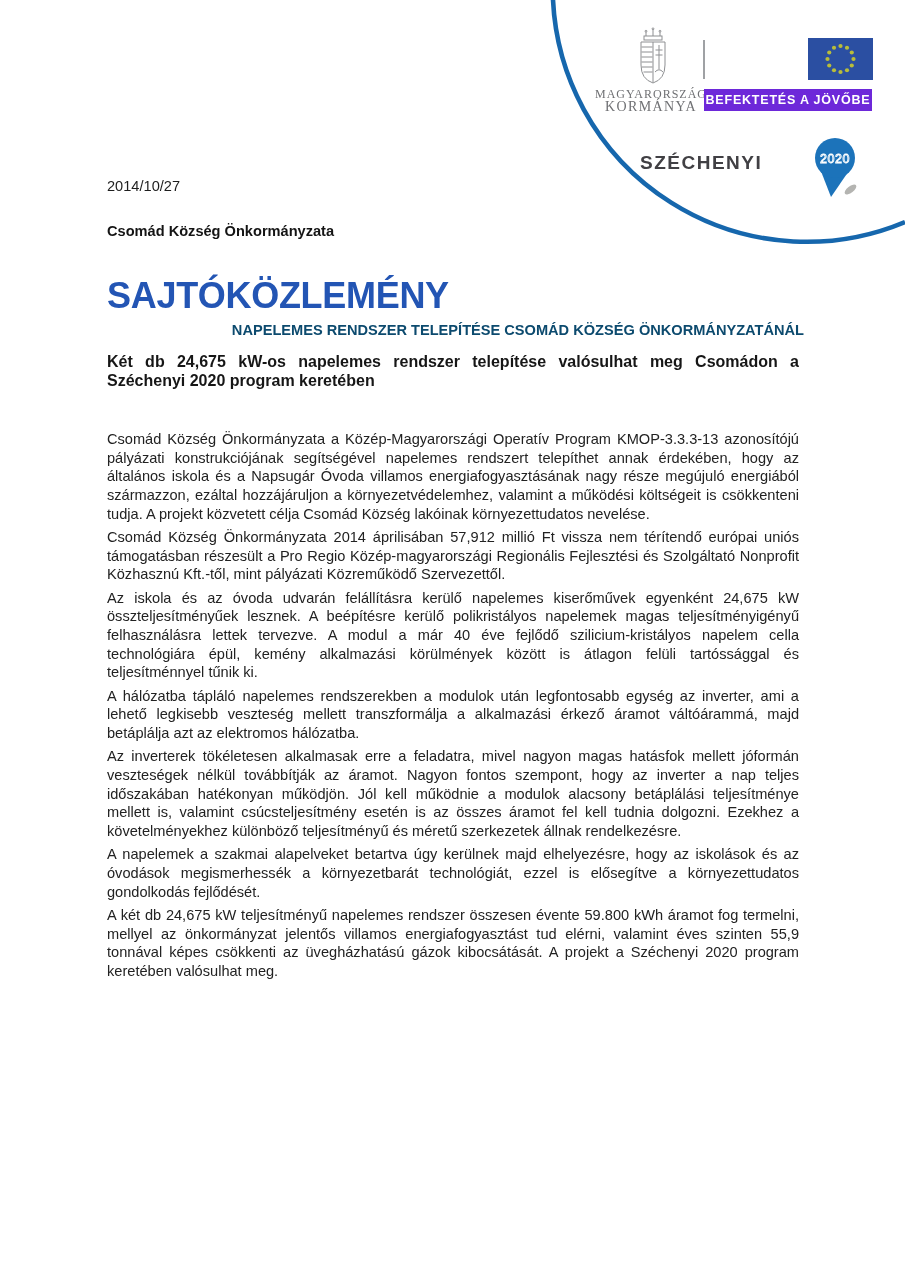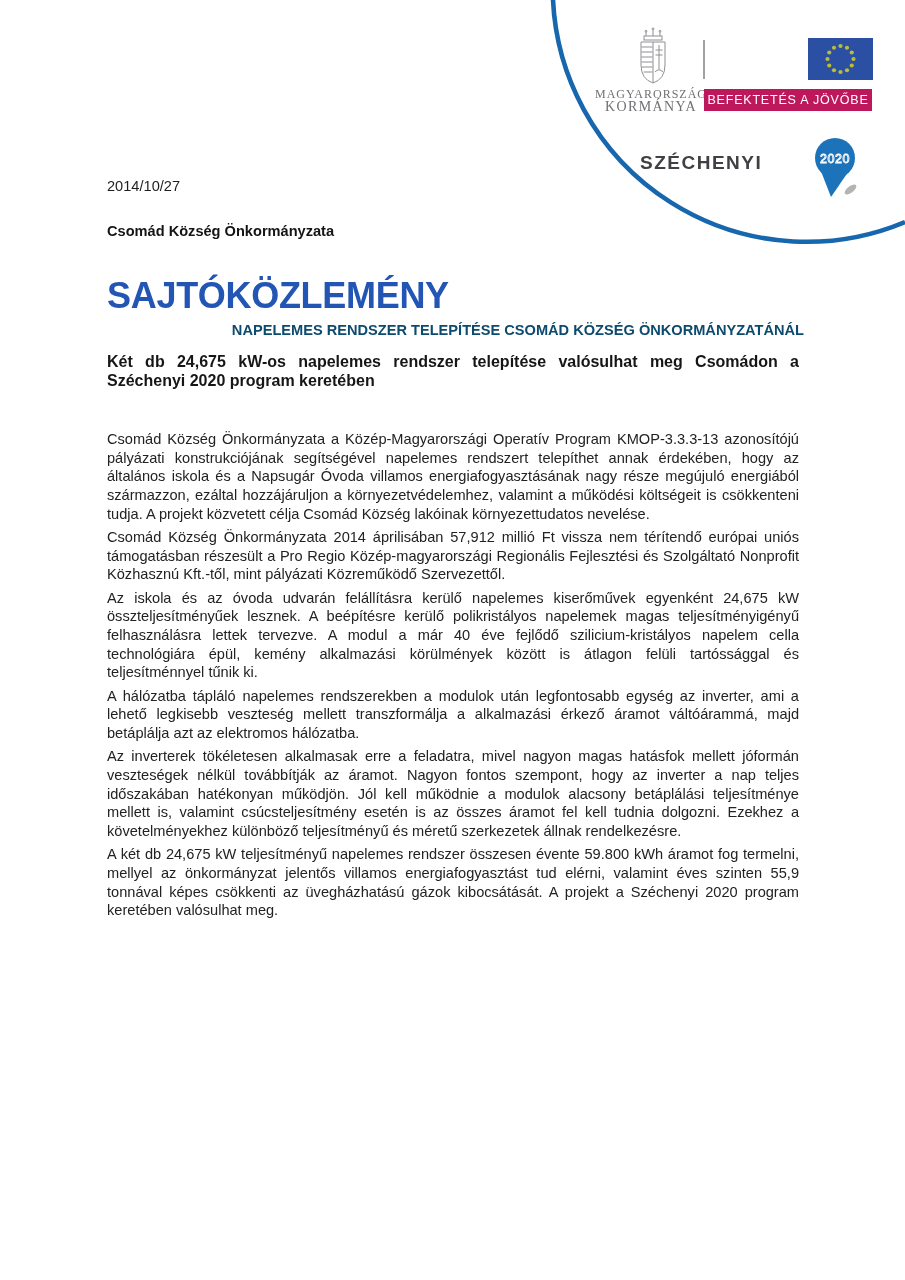--- a/index.html
+++ b/index.html
@@ -23,21 +23,21 @@
   .gov-name .l2 { font-size:14px; letter-spacing:1.4px; line-height:12px; display:block; }
 
   
   .eu-divider { position:absolute; left:703px; top:40px; width:2px; height:39px; background:#9fa1a4; }
   .eu-text { position:absolute; left:712px; top:39px; width:96px; }
   .eu-text .b { font-size:11.5px; font-weight:bold; color:#3a3a3c; line-height:12.5px; display:block; }
   .eu-text .r { font-size:11.5px; color:#4a4b4d; line-height:12.2px; display:block; }
   .eu-flag-svg { position:absolute; left:808px; top:38px; width:65px; height:42px; }
   .banner {
     position:absolute; left:704px; top:89px; width:168px; height:22px;
-    background:#be185d; color:#ffffff; font-weight:normal; font-size:12.5px;
+    background:#6d28d9; color:#ffffff; font-weight:bold; font-size:12.5px;
     letter-spacing:0.8px; text-align:center; line-height:22px;
   }
 
   
   .szechenyi-name {
     position:absolute; left:640px; top:152px; width:176px; text-align:left;
     font-size:19px; font-weight:bold; letter-spacing:1.5px; color:#414044;
   }
   .pin-svg { position:absolute; left:814px; top:137px; width:46px; height:66px; }
 
@@ -128,17 +128,18 @@
     <div class="org">Csomád Község Önkormányzata</div>
     <h1 class="title">SAJTÓKÖZLEMÉNY</h1>
     <h2 class="headline">NAPELEMES RENDSZER TELEPÍTÉSE CSOMÁD KÖZSÉG ÖNKORMÁNYZATÁNÁL</h2>
     <div class="lead">Két db 24,675 kW-os napelemes rendszer telepítése valósulhat meg Csomádon a Széchenyi 2020 program keretében</div>
     <div class="paragraphs">
       <p>Csomád Község Önkormányzata a Közép-Magyarországi Operatív Program KMOP-3.3.3-13 azonosítójú pályázati konstrukciójának segítségével napelemes rendszert telepíthet annak érdekében, hogy az általános iskola és a Napsugár Óvoda villamos energiafogyasztásának nagy része megújuló energiából származzon, ezáltal hozzájáruljon a környezetvédelemhez, valamint a működési költségeit is csökkenteni tudja. A projekt közvetett célja Csomád Község lakóinak környezettudatos nevelése.</p>
       <p>Csomád Község Önkormányzata 2014 áprilisában 57,912 millió Ft vissza nem térítendő európai uniós támogatásban részesült a Pro Regio Közép-magyarországi Regionális Fejlesztési és Szolgáltató Nonprofit Közhasznú Kft.-től, mint pályázati Közreműködő Szervezettől.</p>
       <p>Az iskola és az óvoda udvarán felállításra kerülő napelemes kiserőművek egyenként 24,675 kW összteljesítményűek lesznek. A beépítésre kerülő polikristályos napelemek magas teljesítményigényű felhasználásra lettek tervezve. A modul a már 40 éve fejlődő szilicium-kristályos napelem cella technológiára épül, kemény alkalmazási körülmények között is átlagon felüli tartóssággal és teljesítménnyel tűnik ki.</p>
       <p>A hálózatba tápláló napelemes rendszerekben a modulok után legfontosabb egység az inverter, ami a lehető legkisebb veszteség mellett transzformálja a alkalmazási érkező áramot váltóárammá, majd betáplálja azt az elektromos hálózatba.</p>
       <p>Az inverterek tökéletesen alkalmasak erre a feladatra, mivel nagyon magas hatásfok mellett jóformán veszteségek nélkül továbbítják az áramot. Nagyon fontos szempont, hogy az inverter a nap teljes időszakában hatékonyan működjön. Jól kell működnie a modulok alacsony betáplálási teljesítménye mellett is, valamint csúcsteljesítmény esetén is az összes áramot fel kell tudnia dolgozni. Ezekhez a követelményekhez különböző teljesítményű és méretű szerkezetek állnak rendelkezésre.</p>
+      <p>A napelemek a szakmai alapelveket betartva úgy kerülnek majd elhelyezésre, hogy az iskolások és az óvodások megismerhessék a környezetbarát technológiát, ezzel is elősegítve a környezettudatos gondolkodás fejlődését.</p>
       <p>A két db 24,675 kW teljesítményű napelemes rendszer összesen évente 59.800 kWh áramot fog termelni, mellyel az önkormányzat jelentős villamos energiafogyasztást tud elérni, valamint éves szinten 55,9 tonnával képes csökkenti az üvegházhatású gázok kibocsátását. A projekt a Széchenyi 2020 program keretében valósulhat meg.</p>
     </div>
   </div>
 
 </div>
 
 </body></html>

